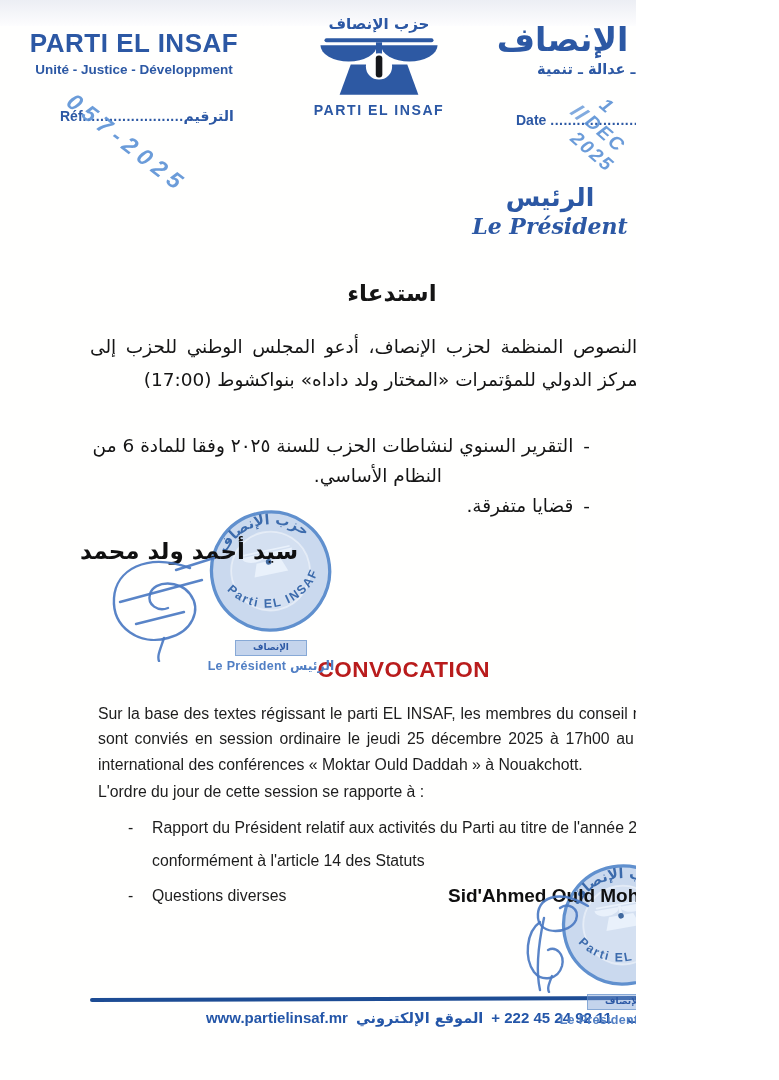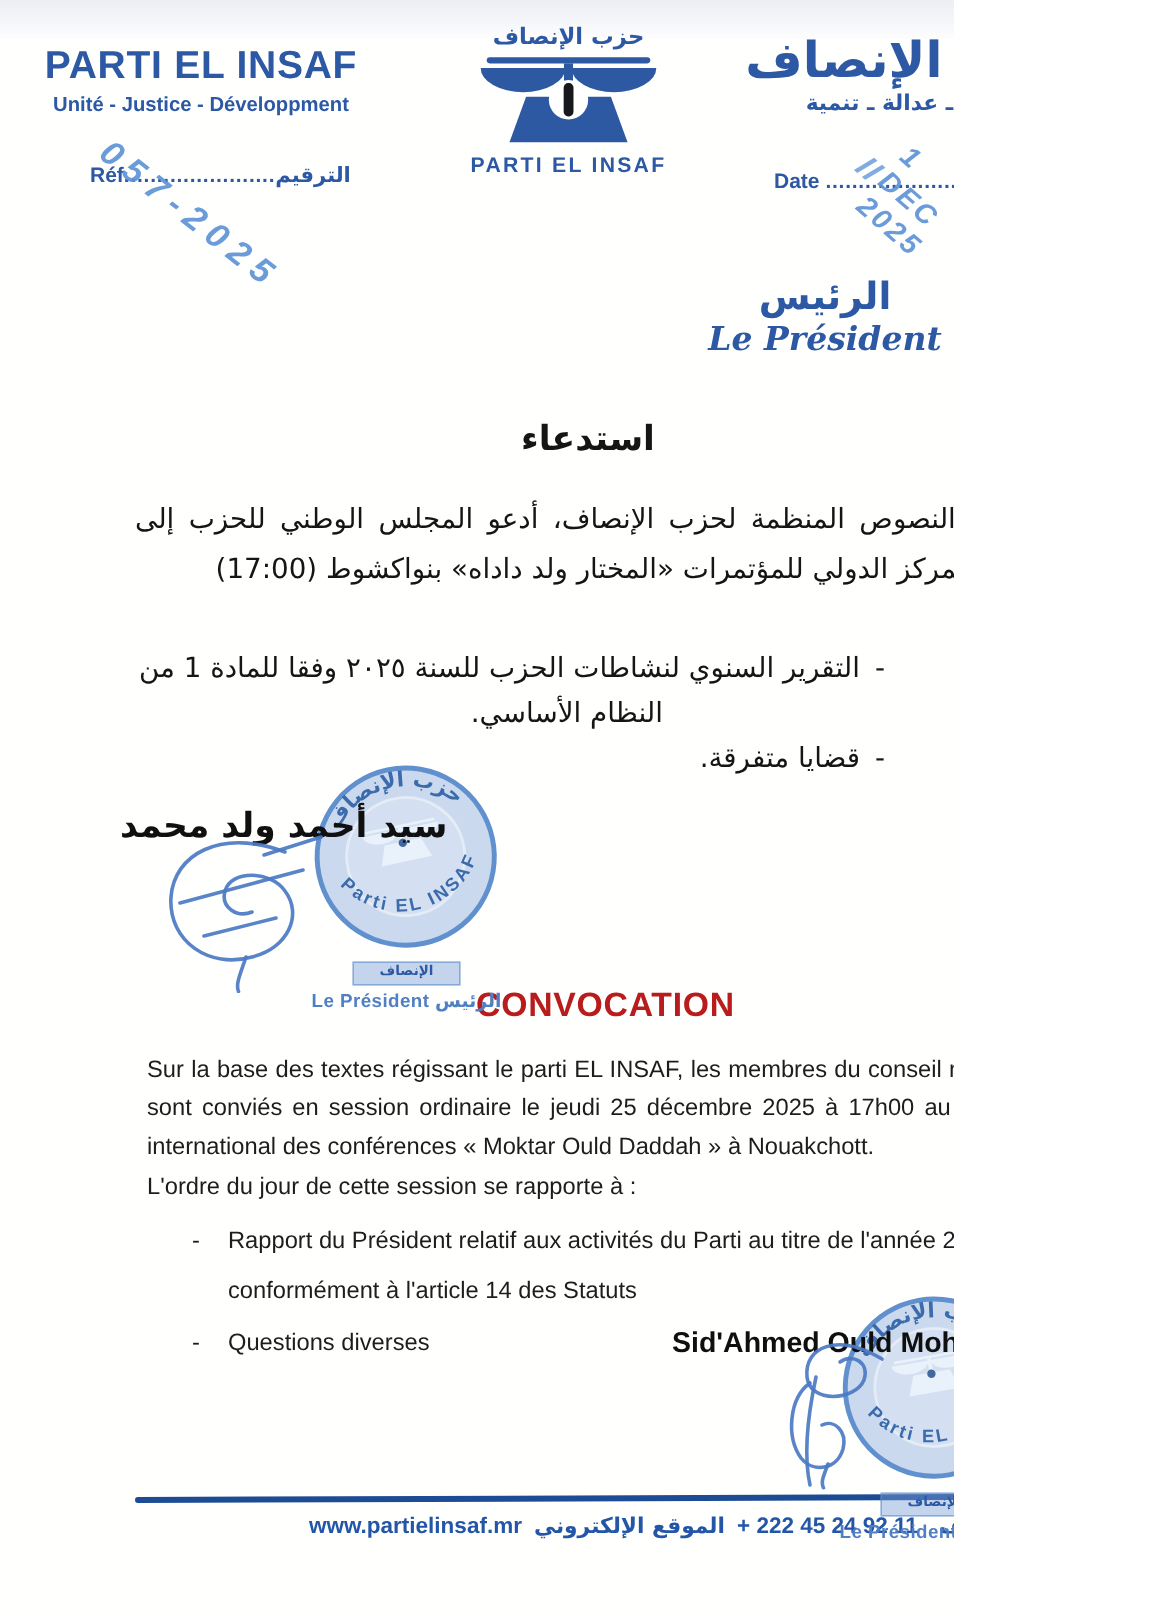--- a/index.html
+++ b/index.html
@@ -145,21 +145,21 @@
   </div>
 
   <div class="abs ar-title ar">استدعاء</div>
 
   <div class="abs ar-body ar">
     <div class="fill">بناء على النصوص المنظمة لحزب الإنصاف، أدعو المجلس الوطني للحزب إلى</div>
     <div class="ltrline">(17:00) بالمركز الدولي للمؤتمرات «المختار ولد داداه» بنواكشوط.</div>
   </div>
 
   <div class="abs agenda ar">
-    <div class="ag-item">التقرير السنوي لنشاطات الحزب للسنة ٢٠٢٥ وفقا للمادة 1 من</div>
+    <div class="ag-item">التقرير السنوي لنشاطات الحزب للسنة ٢٠٢٥ وفقا للمادة 6 من</div>
     <div class="ag-cont">النظام الأساسي.</div>
     <div class="ag-item">قضايا متفرقة.</div>
   </div>
 
   <div class="abs name-ar ar">سيد أحمد ولد محمد</div>
 
   <div class="abs stamp-group sg1">
     <div class="stamp-rot">
       <svg width="150" height="150" viewBox="0 0 160 160">
         <circle cx="80" cy="80" r="63" class="stamp-ring"></circle>

